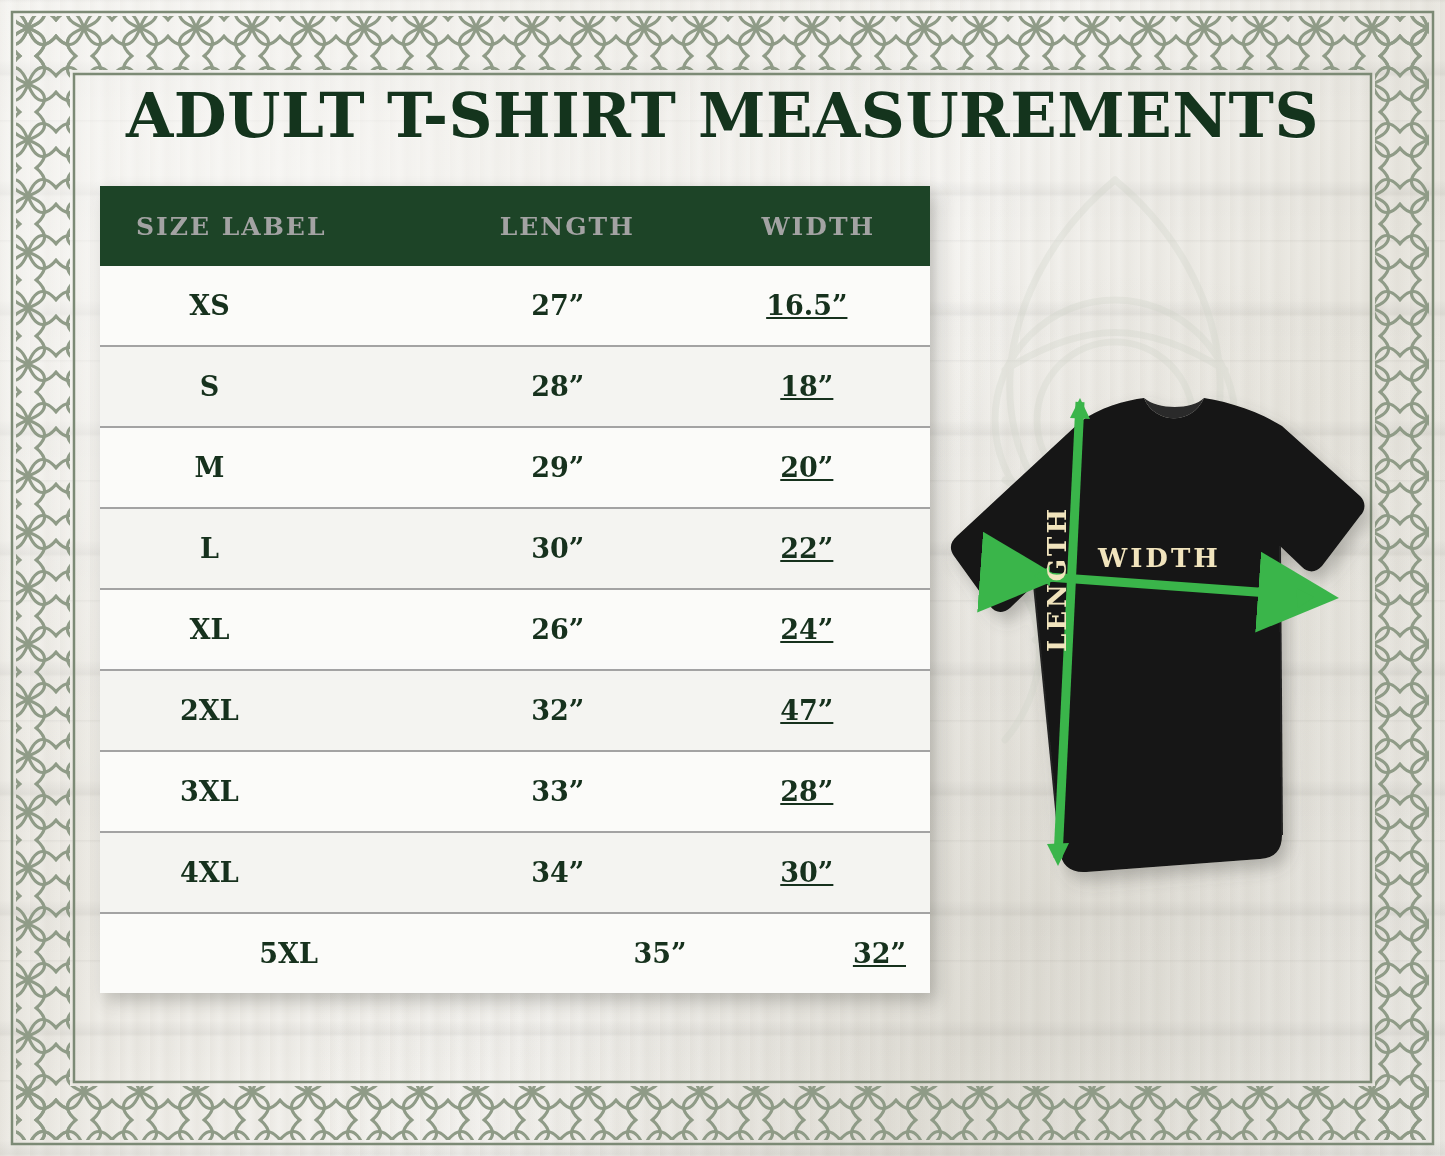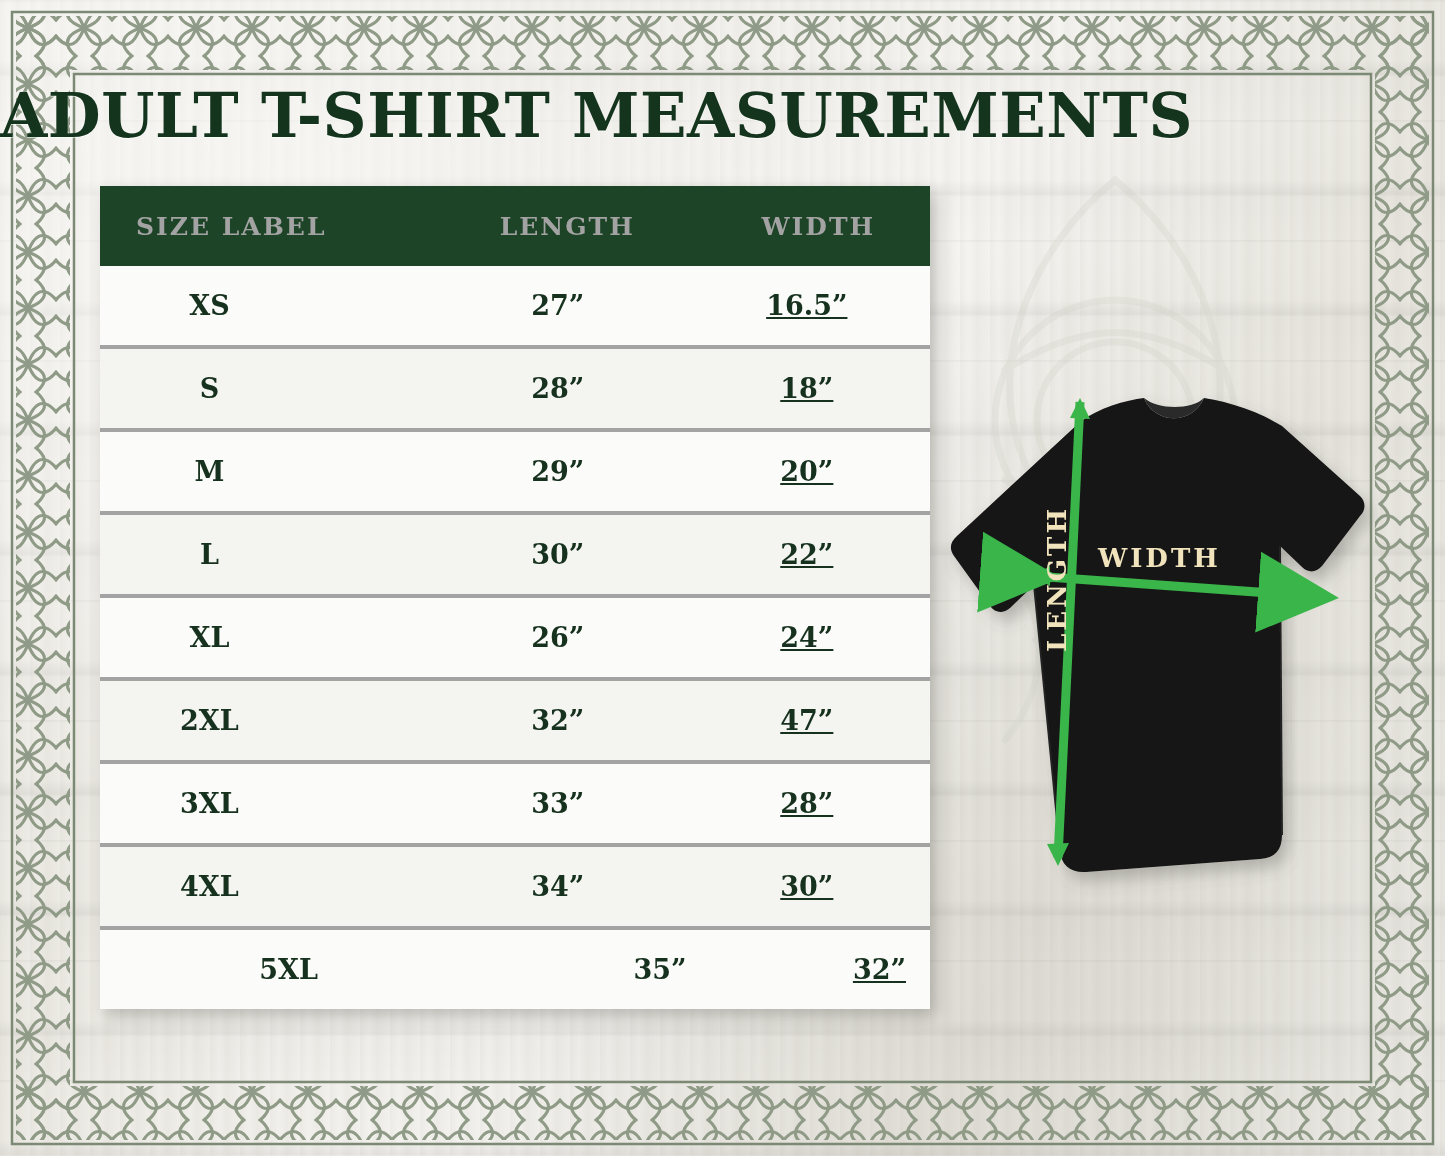--- a/index.html
+++ b/index.html
@@ -65,20 +65,21 @@
     inset: 0;
     pointer-events: none;
   }
 
   
   .title {
     position: absolute;
     left: 0;
     right: 0;
     top: 80px;
+    text-align: center;
     font-family: "DejaVu Serif", serif;
     font-weight: bold;
     font-size: 61px;
     letter-spacing: 0.5px;
     color: #14341d;
     text-shadow: 0 1px 0 rgba(255,255,255,0.6);
     white-space: nowrap;
   }
 
   
@@ -110,21 +111,21 @@
   thead th.col-wid  { text-align: center; width: 28%; }
 
   table.size-table tbody td {
     font-family: "DejaVu Serif", serif;
     font-weight: bold;
     font-size: 27px;
     color: #16311d;
     height: 77px;
     vertical-align: middle;
     background: #fbfbf9;
-    border-bottom: 4px solid #a3a3a3;
+    border-bottom: 2px solid #a3a3a3;
   }
   tbody tr:nth-child(even) td { background: #f4f4f1; }
   tbody tr:last-child td { border-bottom: none; text-align: right; }
 
   td.c-size { text-align: center; padding-right: 110px; }
   td.c-len  { text-align: center; padding-right: 20px; }
   td.c-wid  { text-align: center; padding-right: 24px; text-decoration: underline; }
 
   
   .shirt-wrap {

